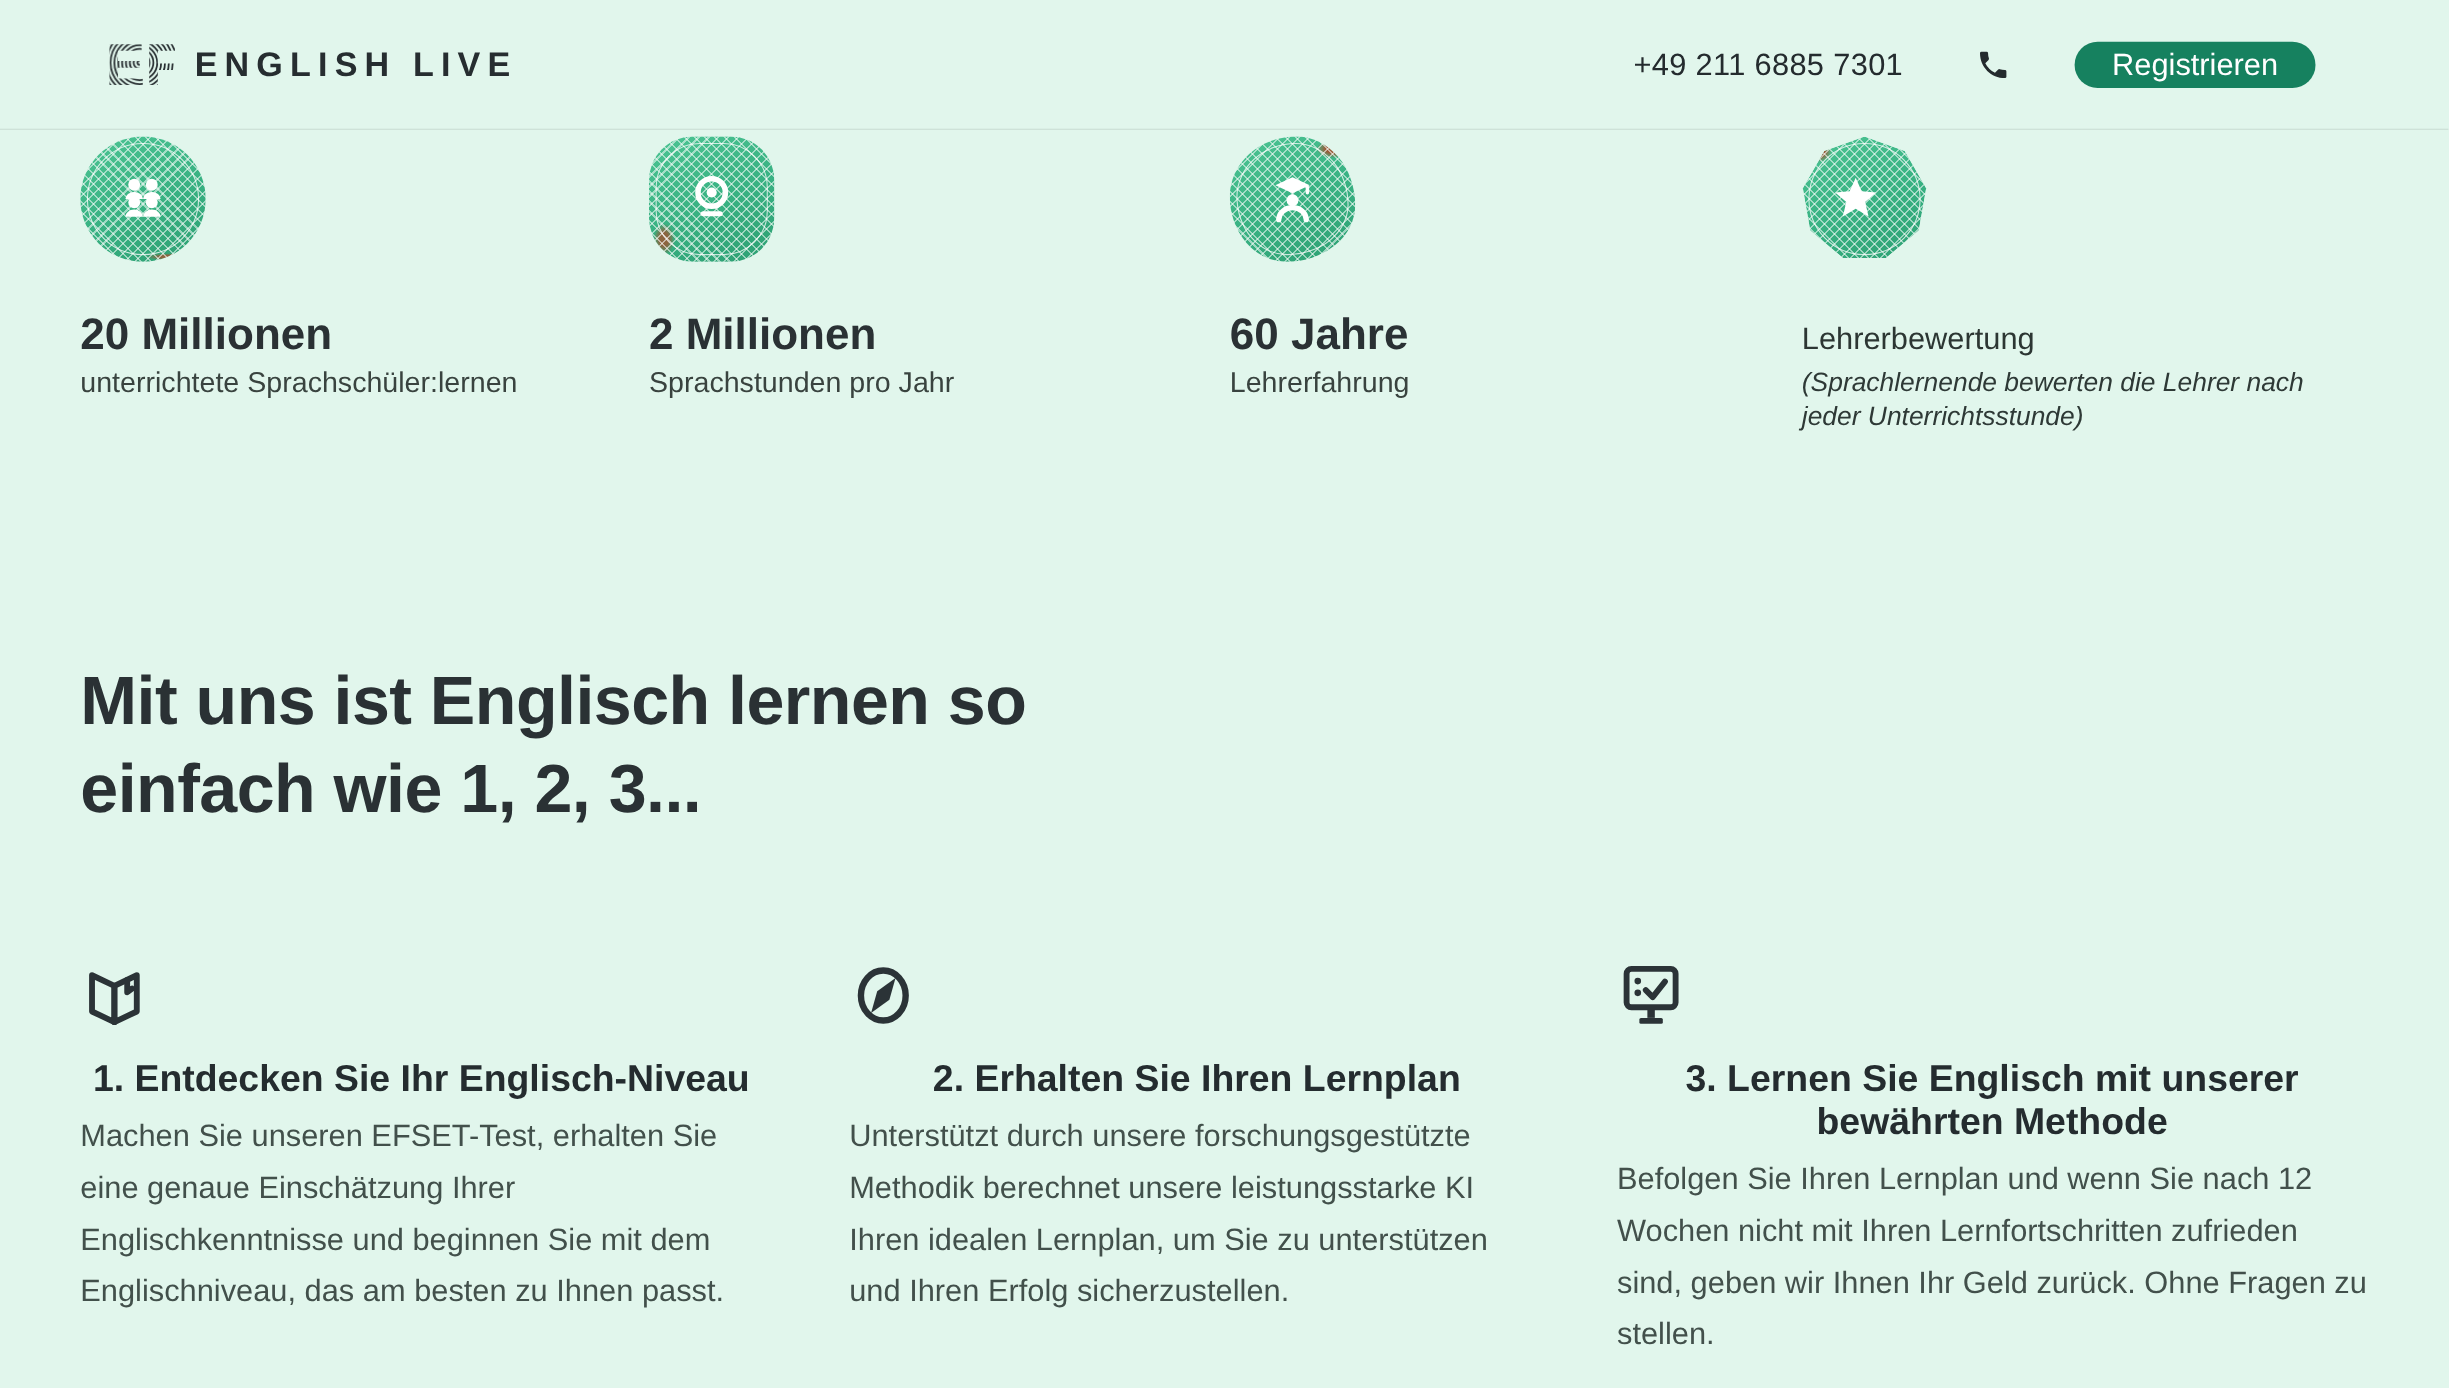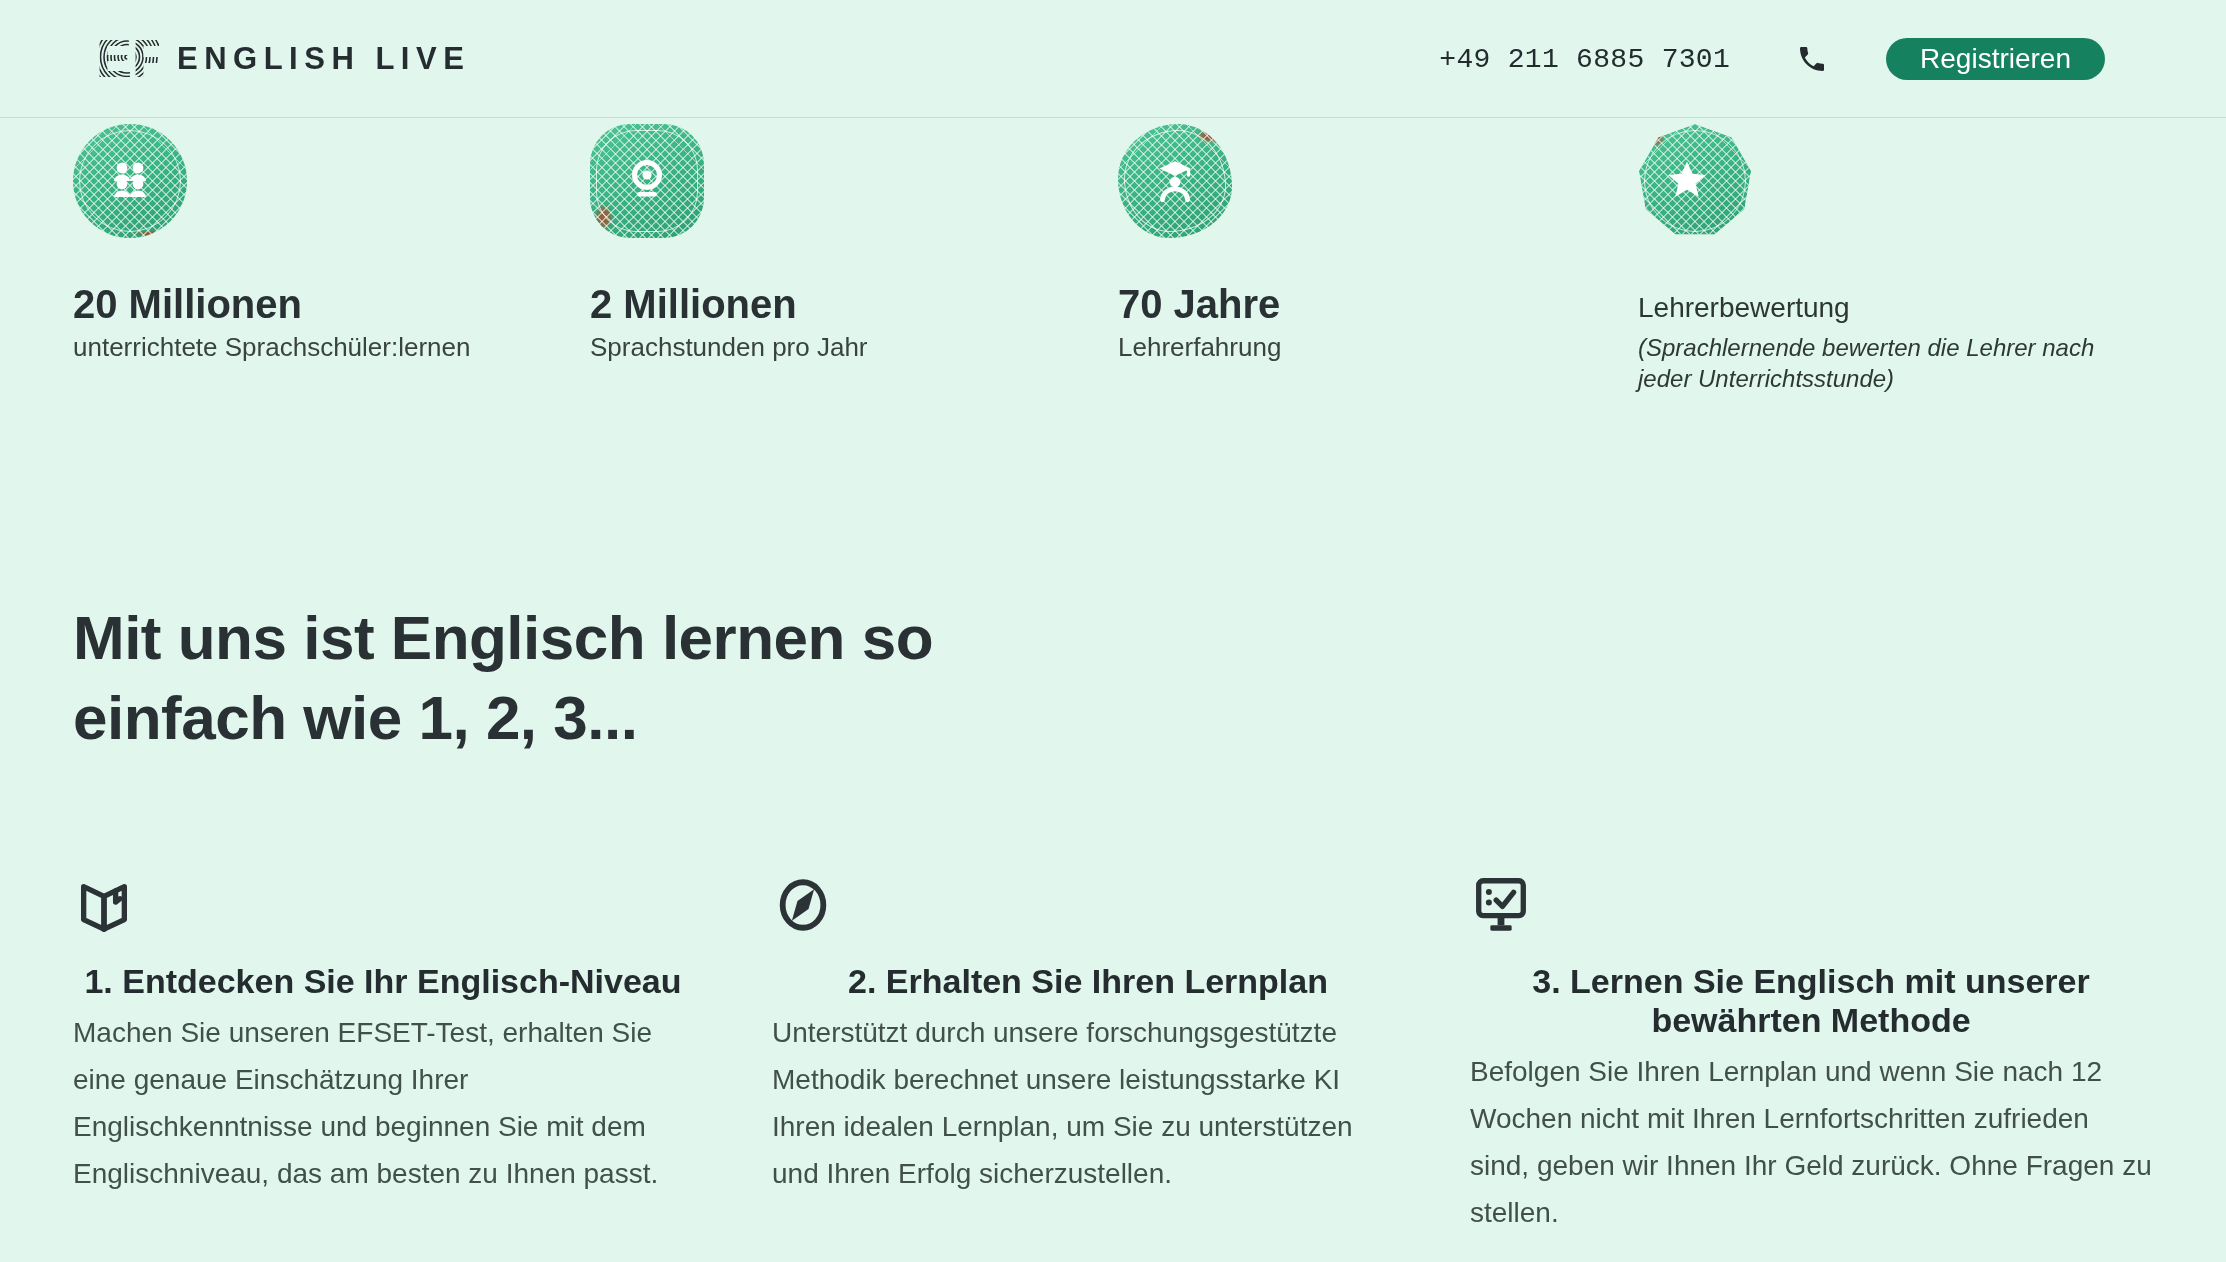--- a/index.html
+++ b/index.html
@@ -21,21 +21,21 @@
     position:absolute; left:95px; top:0; height:118px;
     display:flex; align-items:center; gap:18px; cursor:pointer;
   }
   .brand-name {
     font-size:31px; font-weight:700; letter-spacing:6.5px; color:#262d30;
   }
   .header-right {
     position:absolute; right:121px; top:0; height:118px;
     display:flex; align-items:center;
   }
-  .phone-number { font-size:28px; color:#242b2e; letter-spacing:.3px;font-family:Liberation Mono, monospace; }
+  .phone-number { font-size:28px; color:#242b2e; letter-spacing:.3px; }
   .phone-icon { margin:0 58px 0 66px; display:flex; cursor:pointer; }
   .register-btn {
     min-width:182px; height:42px; padding:0 34px;
     border:none; border-radius:28px;
     background:#16815f; color:#ffffff; font-size:28px;
     font-family:inherit; display:flex; align-items:center; justify-content:center;
     cursor:pointer;
   }
 
   
@@ -180,21 +180,21 @@
         <span class="badge-ring"></span>
       <span class="badge-glyph">
         <svg width="50" height="50" viewBox="0 0 48 48">
           <polygon points="24,5 39,12 24,19 9,12" fill="#ffffff"></polygon>
           <rect x="35.5" y="12" width="3" height="8" rx="1.5" fill="#ffffff"></rect>
           <circle cx="24" cy="25" r="5.2" fill="#ffffff"></circle>
           <path d="M12 42a12 10.5 0 0 1 24 0" fill="none" stroke="#ffffff" stroke-width="4.6" stroke-linecap="round"></path>
         </svg>
       </span>
     </div>
-    <div class="stat-value">70 Jahre</div>
+    <div class="stat-value">60 Jahre</div>
     <div class="stat-label">Lehrerfahrung</div>
   </div>
 
   <div class="stat" style="left:1638px;">
     <div class="badge nonagon" style="--patch:radial-gradient(closest-side at 14% 12%, rgba(158,86,52,.95) 0 30%, rgba(158,86,52,0) 70%);">
       <span class="badge-surface"></span>
         <span class="badge-ring"></span>
       <span class="badge-glyph" style="margin-right:16px;">
         <svg width="52" height="52" viewBox="0 0 48 48">
           <path fill="#ffffff" d="M24 6l5 11.4 12.2 1-9.3 8.1 2.9 12L24 32l-10.8 6.5 2.9-12-9.3-8.1 12.2-1z"></path>

